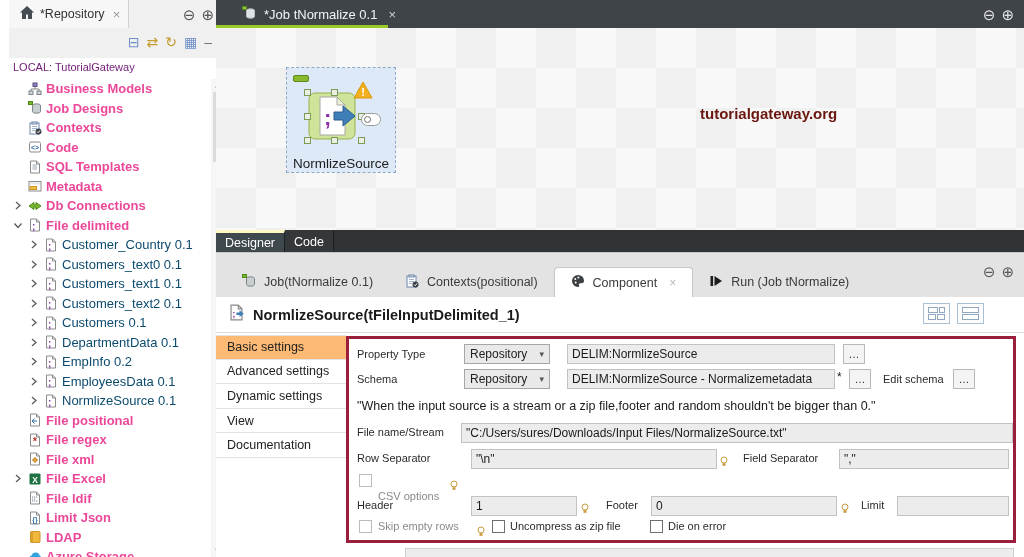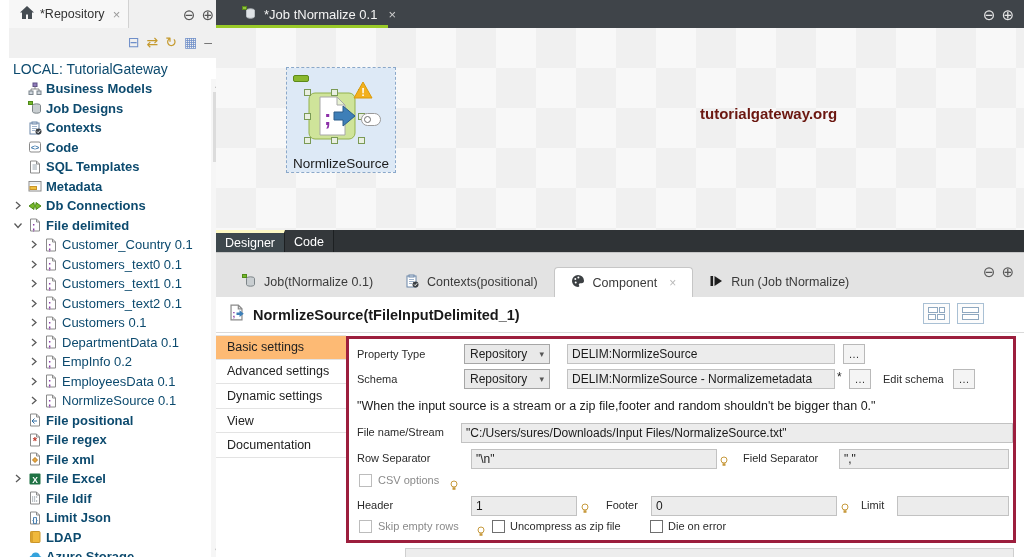--- a/index.html
+++ b/index.html
@@ -9,29 +9,29 @@
   
   .repo { position:absolute; left:9px; top:0; width:216px; height:557px; background:#fff; border-right:1px solid #c9c9c9; }
   .repo-head { position:absolute; left:0; top:0; width:100%; height:58px; background:#f0f0f0; }
   .repo-tabrow { display:flex; align-items:center; height:28px; }
   .repo-tab { display:flex; align-items:center; gap:5px; height:28px; padding:0 8px 0 10px; background:#f7f7f7; border-right:1px solid #d2d2d2; }
   .repo-tab .tab-title { font-size:12.5px; color:#333; }
   .tab-close { color:#9a9a9a; font-size:13px; margin-left:3px; }
   .winbtns { margin-left:auto; display:flex; gap:6px; padding-right:10px; color:#555; font-size:15px; line-height:1; }
   .repo-toolbar { display:flex; justify-content:flex-end; align-items:center; gap:7px; padding-right:12px; height:28px; }
   .tool { font-size:14px; line-height:1; }
-  .local-label { position:absolute; top:61px; left:4px; font-size:14px; color:#0c4a6e; }
+  .local-label { position:absolute; top:61px; left:4px; font-size:11px; color:#701a75; }
   .tree { position:absolute; top:79px; left:0; right:13px; bottom:0; overflow:hidden; }
   .tree-row { display:flex; align-items:center; height:19.5px; padding-left:3px; gap:3px; white-space:nowrap; }
   .tree-row.child { padding-left:19px; }
   .chev { width:11px; display:flex; justify-content:center; align-items:center; }
   .chev.exp svg { transform:rotate(90deg); }
   .ticon { width:17px; display:flex; justify-content:center; align-items:center; }
   .tlabel { font-size:13px; color:#0c4a6e; }
-  .tree-row.bold .tlabel { font-weight:700; color:#0c4a6e; }
+  .tree-row.bold .tlabel { font-weight:700; color:#ec4899; }
   .tree-scroll { position:absolute; right:0; top:79px; bottom:0; width:13px; background:#f6f6f6; display:flex; flex-direction:column; justify-content:space-between; align-items:center; color:#8a8a8a; font-size:9px; padding:1px 0; }
   .tree-thumb { position:absolute; right:2px; top:92px; width:9px; height:70px; background:#dcdcdc; }
 
   
   .job { position:absolute; left:216px; top:0; right:0; height:252px; }
   .job-tabbar { position:relative; height:28px; background:#3f4449; display:flex; align-items:center; }
   .job-tab { display:flex; align-items:center; gap:8px; padding:0 12px 0 26px; height:100%; color:#f4f4f4; font-size:13px; }
   .job-tab .tab-close { color:#cfcfcf; }
   .job-underline { position:absolute; left:0; bottom:0; width:172px; height:3px; background:#9aca28; }
   .job-winbtns { margin-left:auto; color:#e4e4e4; display:flex; gap:6px; padding-right:10px; font-size:15px; line-height:1; }
@@ -618,21 +618,21 @@
       <span class="bulb" style="left:371px;top:114px"><svg width="8" height="11" viewBox="0 0 8 11">
             <circle cx="4" cy="4" r="3" fill="#fff" stroke="#c79a3d"></circle>
             <rect x="2.5" y="7.2" width="3" height="2.6" fill="#c79a3d"></rect>
           </svg></span>
       <span class="flabel" style="left:394px;top:113px">Field Separator</span>
       <div class="tfield" style="left:490px;top:110px;width:170px">
           <span>","</span>
         </div>
 
       <div class="fcheck dim" style="left:10px;top:135px"></div>
-      <span class="flabel dim" style="left:29px;top:135px">CSV options</span>
+      <span class="flabel dim" style="left:29px;top:151px">CSV options</span>
       <span class="bulb" style="left:101px;top:138px"><svg width="8" height="11" viewBox="0 0 8 11">
             <circle cx="4" cy="4" r="3" fill="#fff" stroke="#c79a3d"></circle>
             <rect x="2.5" y="7.2" width="3" height="2.6" fill="#c79a3d"></rect>
           </svg></span>
 
       <span class="flabel" style="left:8px;top:160px">Header</span>
       <div class="tfield" style="left:122px;top:157px;width:106px">
           <span>1</span>
         </div>
       <span class="bulb" style="left:232px;top:161px"><svg width="8" height="11" viewBox="0 0 8 11">

